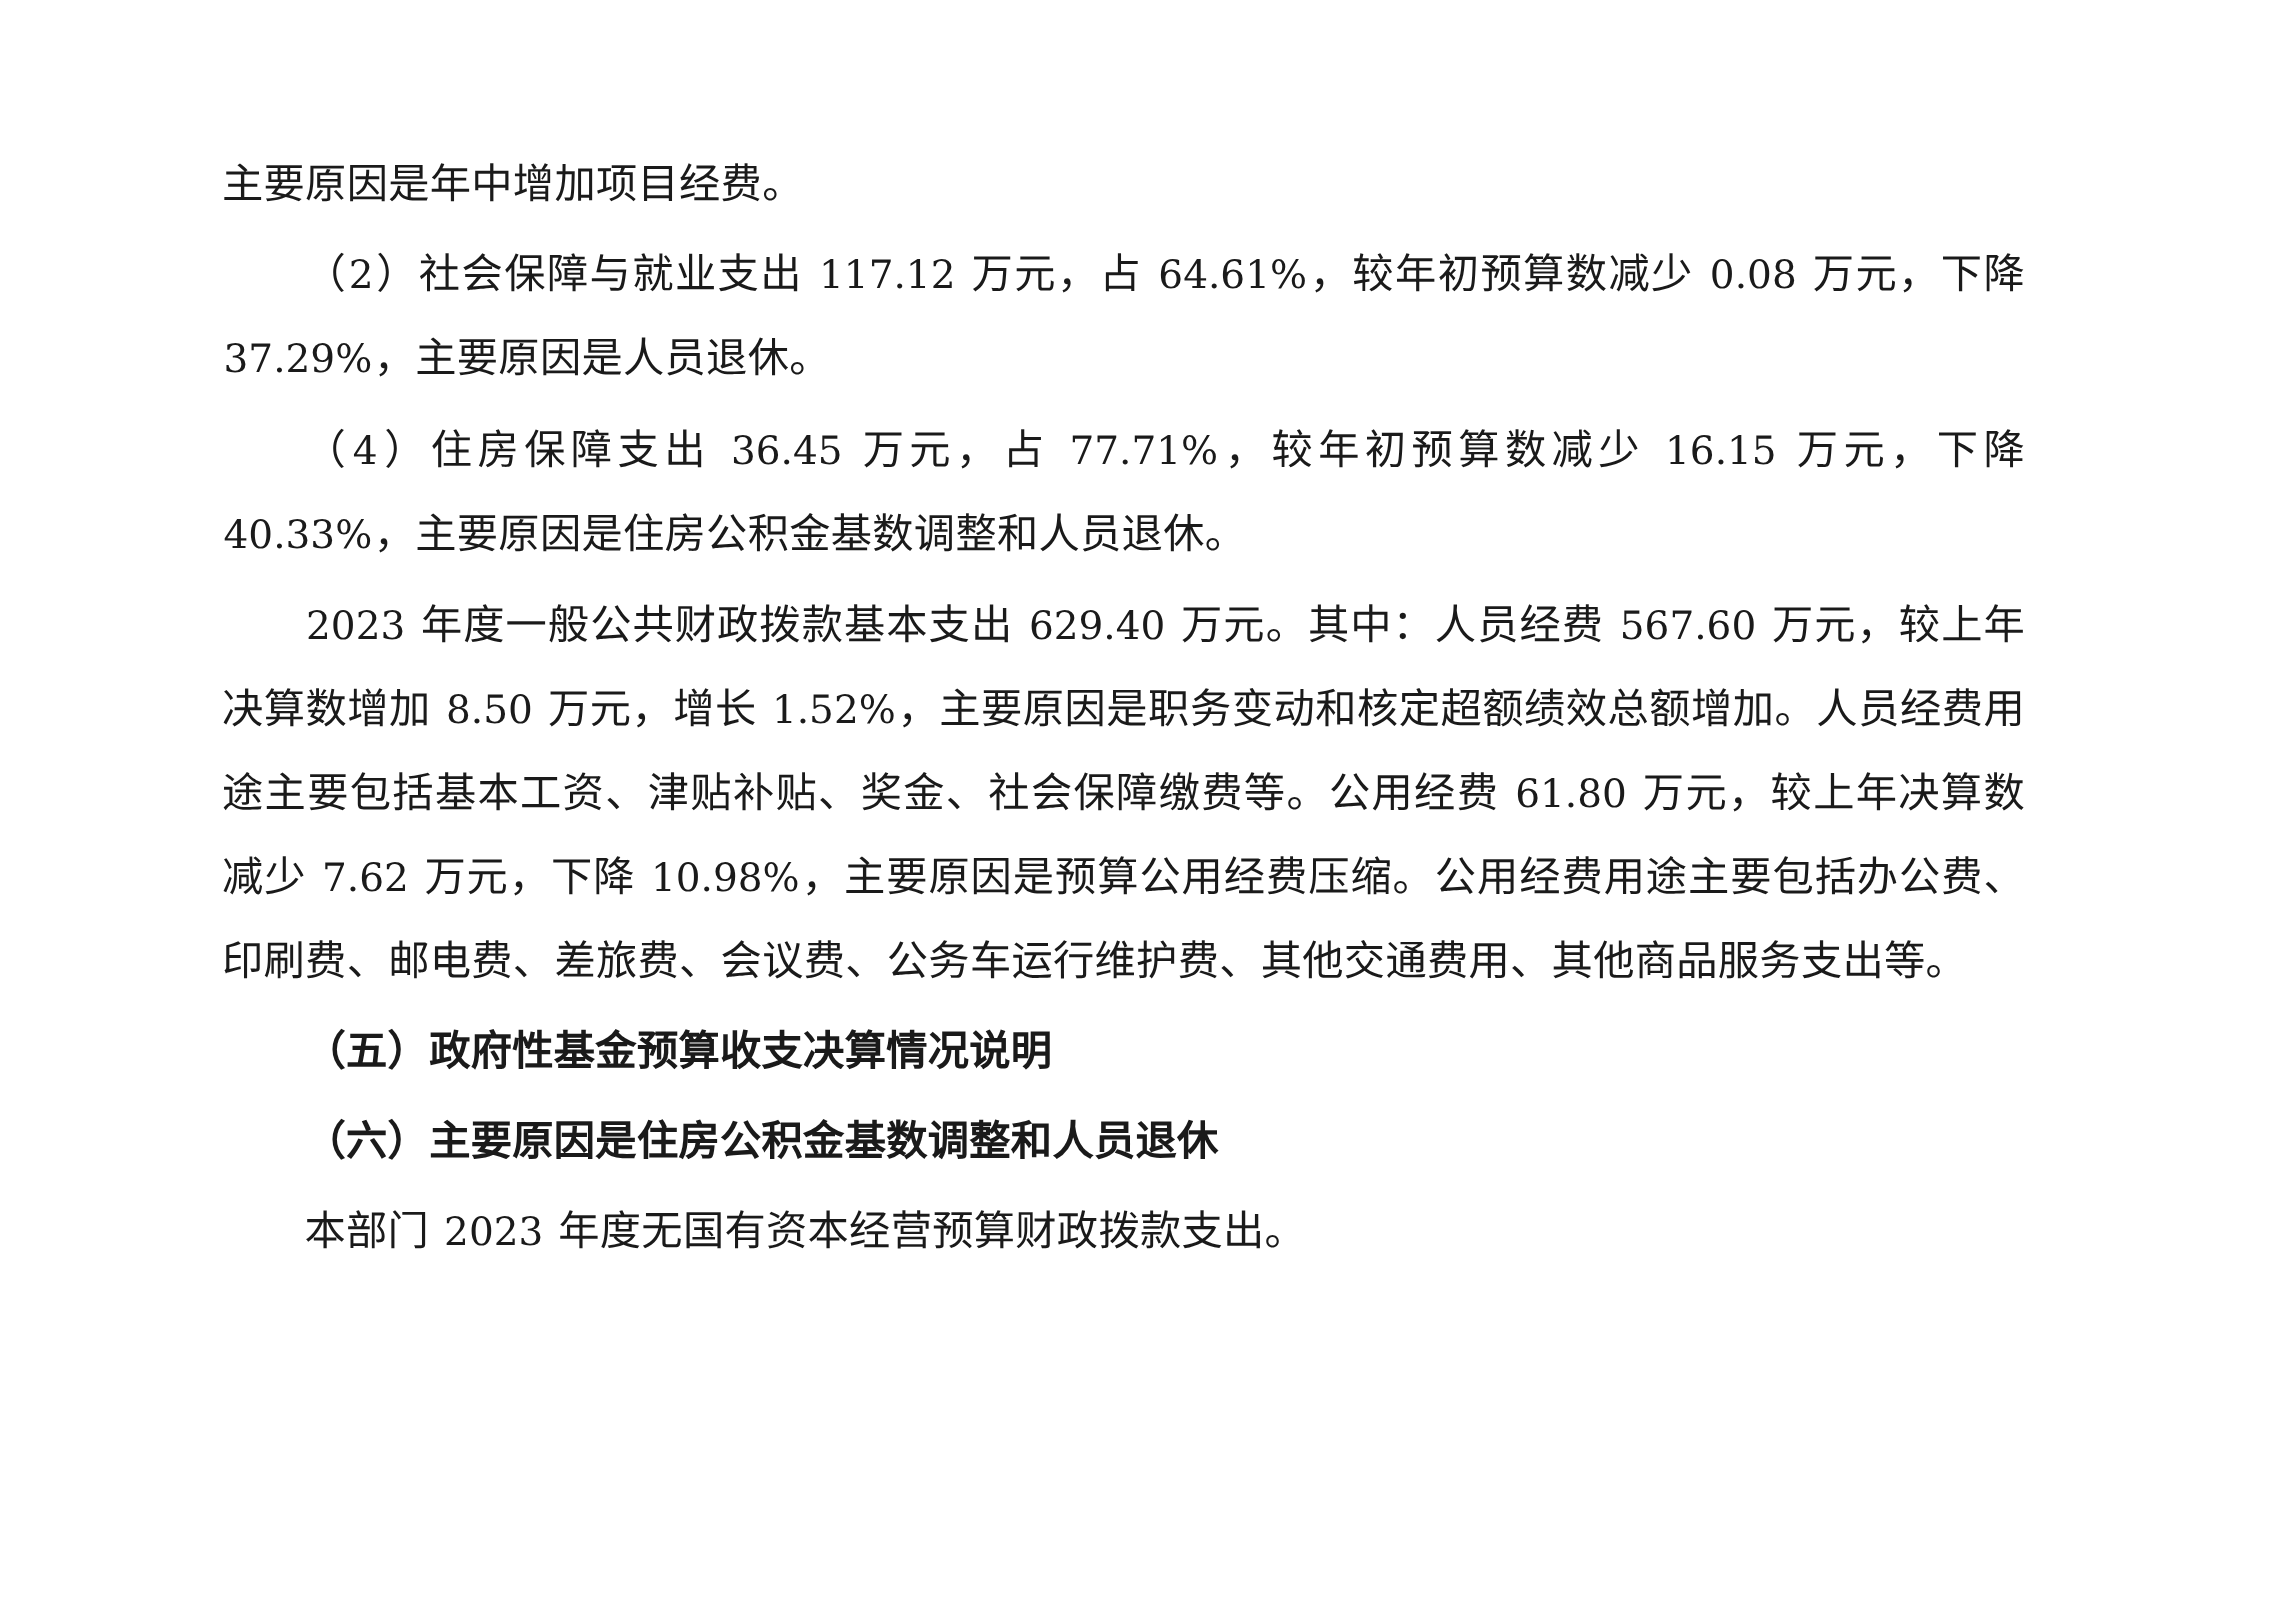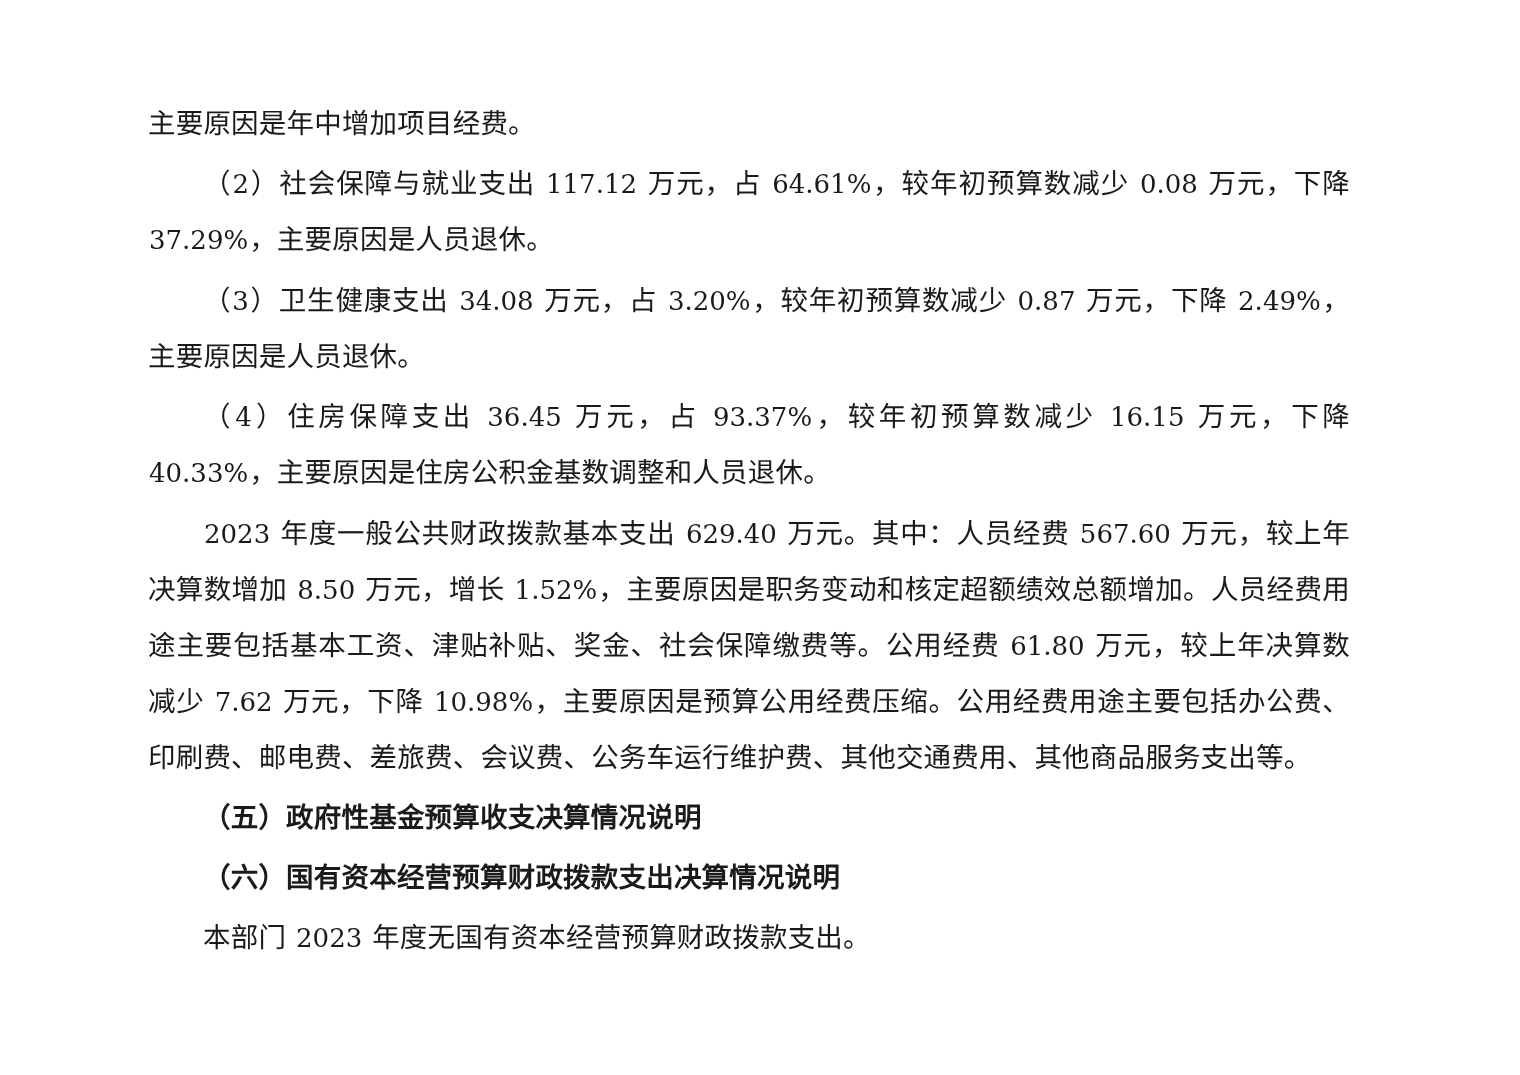--- a/index.html
+++ b/index.html
@@ -49,20 +49,19 @@
     padding: 0 1px;
   }
 </style>
 </head>
 <body>
 
 <div class="page">
   <div class="content" id="body-root">
       <p class="">主要原因是年中增加项目经费。</p>
       <p class="indent">（<span class="num">2</span>）社会保障与就业支出 <span class="num">117.12</span> 万元，占 <span class="num">64.61%</span>，较年初预算数减少 <span class="num">0.08</span> 万元，下降 <span class="num">37.29%</span>，主要原因是人员退休。</p>
-      <p class="indent">（<span class="num">3</span>）卫生健康支出 <span class="num">34.08</span> 万元，占 <span class="num">3.20%</span>，较年初预算数减少 <span class="num">0.87</span> 万元，下降 <span class="num">2.49%</span>，主要原因是人员退休。</p>
-      <p class="indent">（<span class="num">4</span>）住房保障支出 <span class="num">36.45</span> 万元，占 <span class="num">93.37%</span>，较年初预算数减少 <span class="num">16.15</span> 万元，下降 <span class="num">40.33%</span>，主要原因是住房公积金基数调整和人员退休。</p>
+      <p class="indent">（<span class="num">4</span>）住房保障支出 <span class="num">36.45</span> 万元，占 <span class="num">77.71%</span>，较年初预算数减少 <span class="num">16.15</span> 万元，下降 <span class="num">40.33%</span>，主要原因是住房公积金基数调整和人员退休。</p>
       <p class="indent"><span class="num">2023</span> 年度一般公共财政拨款基本支出 <span class="num">629.40</span> 万元。其中：人员经费 <span class="num">567.60</span> 万元，较上年决算数增加 <span class="num">8.50</span> 万元，增长 <span class="num">1.52%</span>，主要原因是职务变动和核定超额绩效总额增加。人员经费用途主要包括基本工资、津贴补贴、奖金、社会保障缴费等。公用经费 <span class="num">61.80</span> 万元，较上年决算数减少 <span class="num">7.62</span> 万元，下降 <span class="num">10.98%</span>，主要原因是预算公用经费压缩。公用经费用途主要包括办公费、印刷费、邮电费、差旅费、会议费、公务车运行维护费、其他交通费用、其他商品服务支出等。</p>
       <p class="heading">（五）政府性基金预算收支决算情况说明</p>
-      <p class="heading">（六）国有资本经营预算财政拨款支出决算情况说明</p>
+      <p class="heading">（六）主要原因是住房公积金基数调整和人员退休</p>
       <p class="indent">本部门 <span class="num">2023</span> 年度无国有资本经营预算财政拨款支出。</p>
     </div>
 </div>
 
 </body></html>

